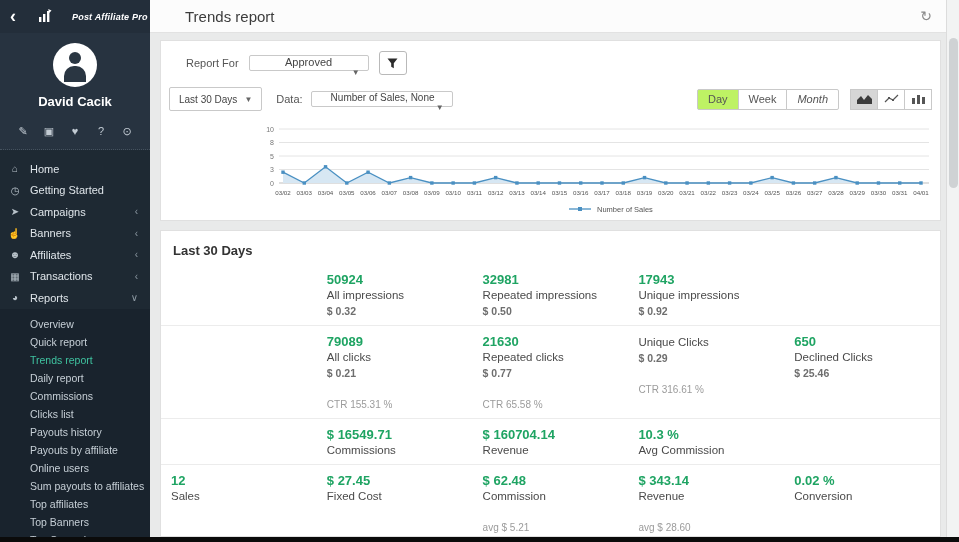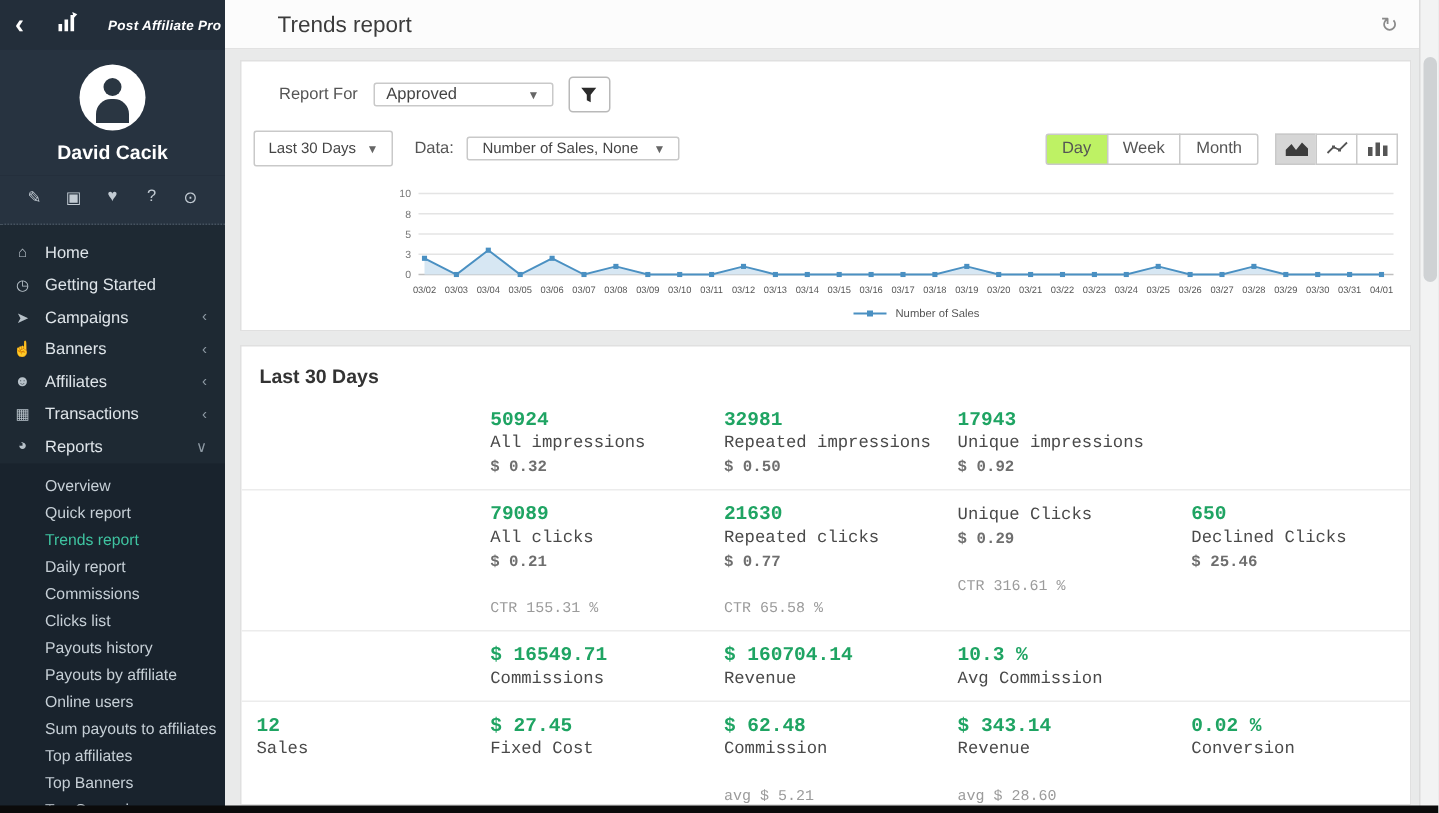--- a/index.html
+++ b/index.html
@@ -37,49 +37,49 @@
 
   
   .card { position:absolute; background:#ffffff; border:1px solid #e0e0e0; }
   .card1 { left:160px; top:40px; width:781px; height:181px; }
   .card2 { left:160px; top:230px; width:781px; height:307px; overflow:hidden; }
 
   
   .frow1 { position:absolute; left:25px; top:10px; display:flex; align-items:center; gap:10px; }
   .flabel { font-size:11px; color:#555; }
   .selbox { display:flex; align-items:center; height:16px; border:1px solid #c9c9c9; border-radius:2px;
-            background:#fff; padding:0 8px; font-size:11px; color:#444; cursor:pointer; }
+            background:#fff; padding:0 8px; font-size:11px; color:#444; cursor:pointer;flex-direction:column; }
   .selbox .caret { margin-left:auto; padding-left:10px; font-size:8px; color:#666; }
   .report-for-select { width:120px; }
   .funnel-btn { width:28px; height:24px; border:1px solid #b9b9b9; border-radius:3px; background:#fff;
                 display:flex; align-items:center; justify-content:center; cursor:pointer; }
   .frow2 { position:absolute; left:8px; right:8px; top:46px; display:flex; align-items:center; }
   .range-btn { height:24px; border:1px solid #c9c9c9; border-radius:2px; background:#fff; padding:0 9px;
                font-size:10px; color:#444; display:flex; align-items:center; gap:7px; cursor:pointer; }
   .range-btn .caret { font-size:8px; color:#666; }
   .data-label { font-size:11px; color:#555; margin:0 8px 0 14px; }
   .data-select { width:142px; font-size:10px;padding-left:10px; }
   .spacer { flex:1; }
   .seg { display:flex; }
   .seg button { height:21px; padding:0 10px; font-size:11px; color:#555; background:#fff;
                 border:1px solid #c9c9c9; margin-left:-1px; cursor:pointer; font-family:inherit; }
   .seg button:first-child { border-radius:2px 0 0 2px; margin-left:0; }
-  .seg button:last-child { border-radius:0 2px 2px 0; }
+  .seg button:last-child { border-radius:0 2px 2px 0;font-style:italic; }
   .seg button.selected { background:#bef264; }
   .ctypes { display:flex; margin-left:12px; }
   .ctypes .cbtn { width:28px; height:21px; border:1px solid #c9c9c9; background:#fff; margin-left:-1px;
                   display:flex; align-items:center; justify-content:center; cursor:pointer; }
   .ctypes .cbtn.selected { background:#d6d6d6; }
   .chart-wrap { position:absolute; left:16px; top:84px; width:781px; height:96px;margin-left:32px; }
 
   
   .stats-title { font-size:13px; font-weight:bold; color:#333; padding:12px 0 6px 12px; }
   .stats-row { display:grid; grid-template-columns:repeat(5,1fr); border-top:1px solid #ececec; padding:8px 0; }
   .stats-row:first-of-type { border-top:none; }
-  .stat-cell { padding-left:10px;font-family:Liberation Mono, monospace; }
+  .stat-cell { padding-left:10px; }
   .stat-value { font-size:13px; font-weight:bold; color:#1fa463; }
   .stat-label { font-size:11.5px; color:#4a4a4a; margin-top:2px; }
   .stat-sub { font-size:10.5px; font-weight:bold; color:#6e6e6e; margin-top:4px; }
   .stat-sub2 { font-size:10px; color:#9b9b9b; margin-top:20px; }
   .expand-row { display:flex; align-items:center; gap:10px; margin:14px 0 0 22px; cursor:pointer; }
   .plus-box { width:12px; height:12px; border:1px solid #9aa0a4; border-radius:2px; color:#8b9196;
               font-size:10px; line-height:10px; text-align:center; background:#fafafa; }
   .expand-label { font-size:12px; font-weight:bold; color:#3a3a3a; }
 
   

